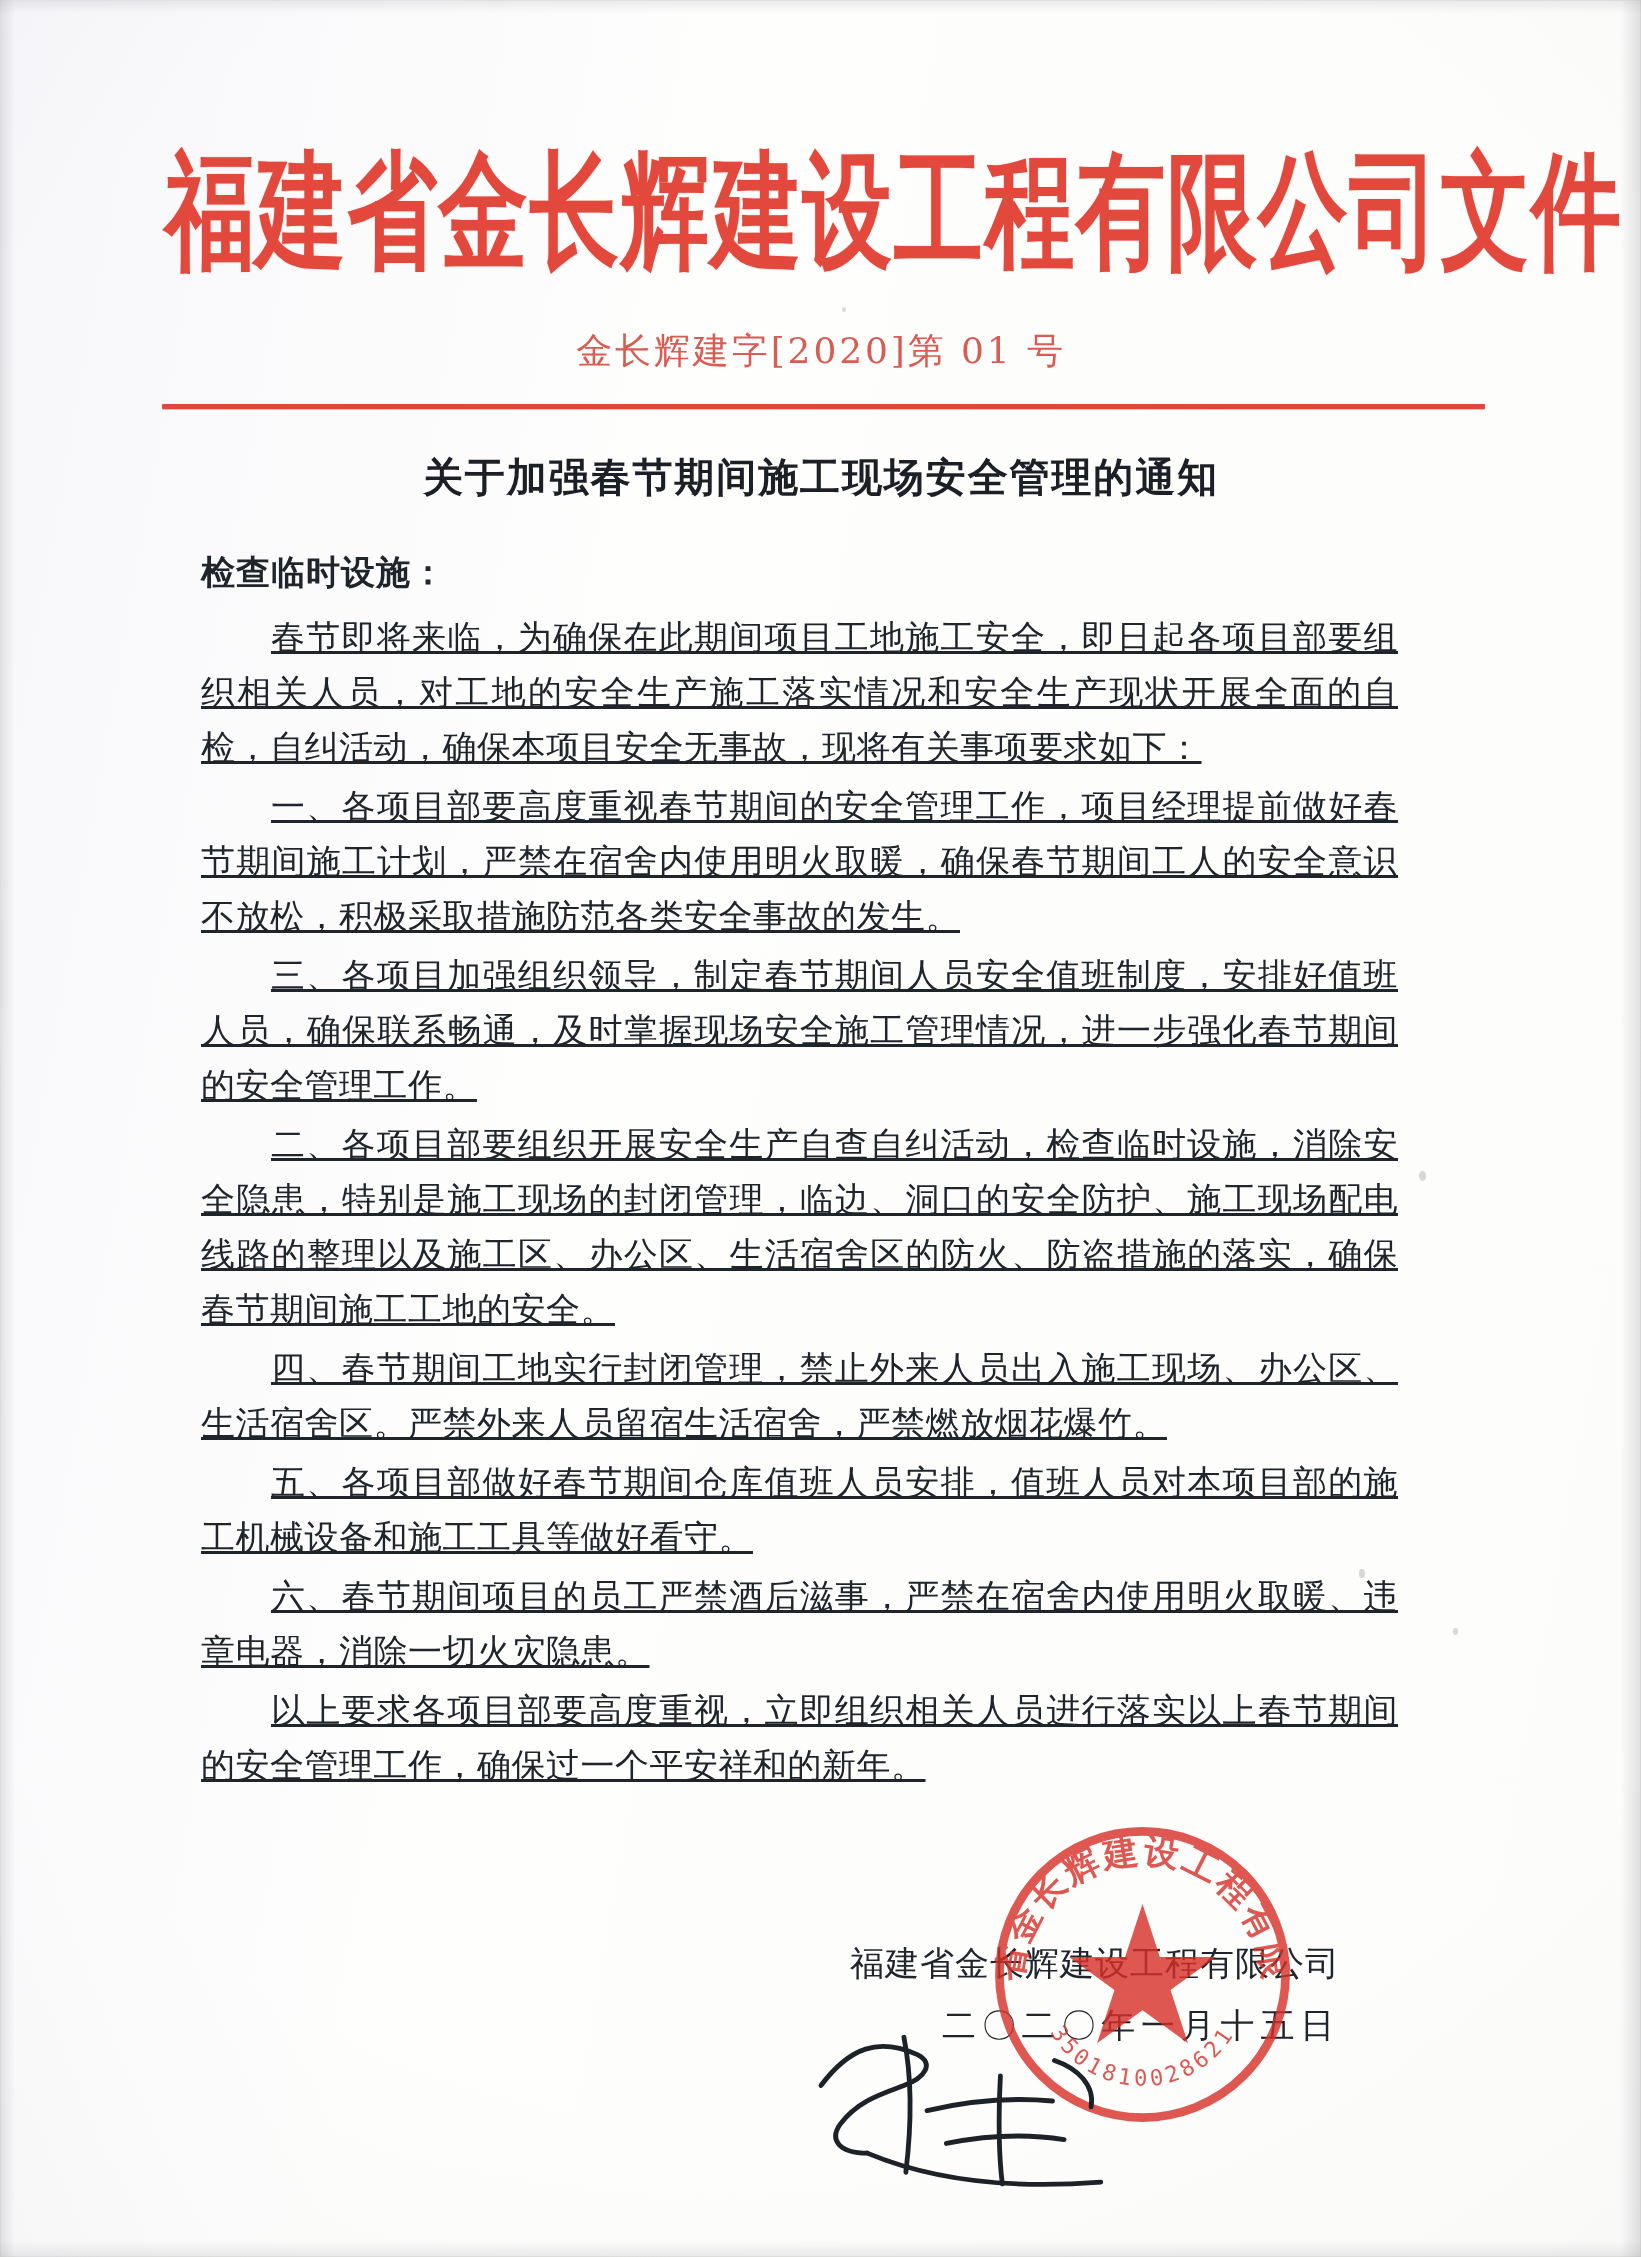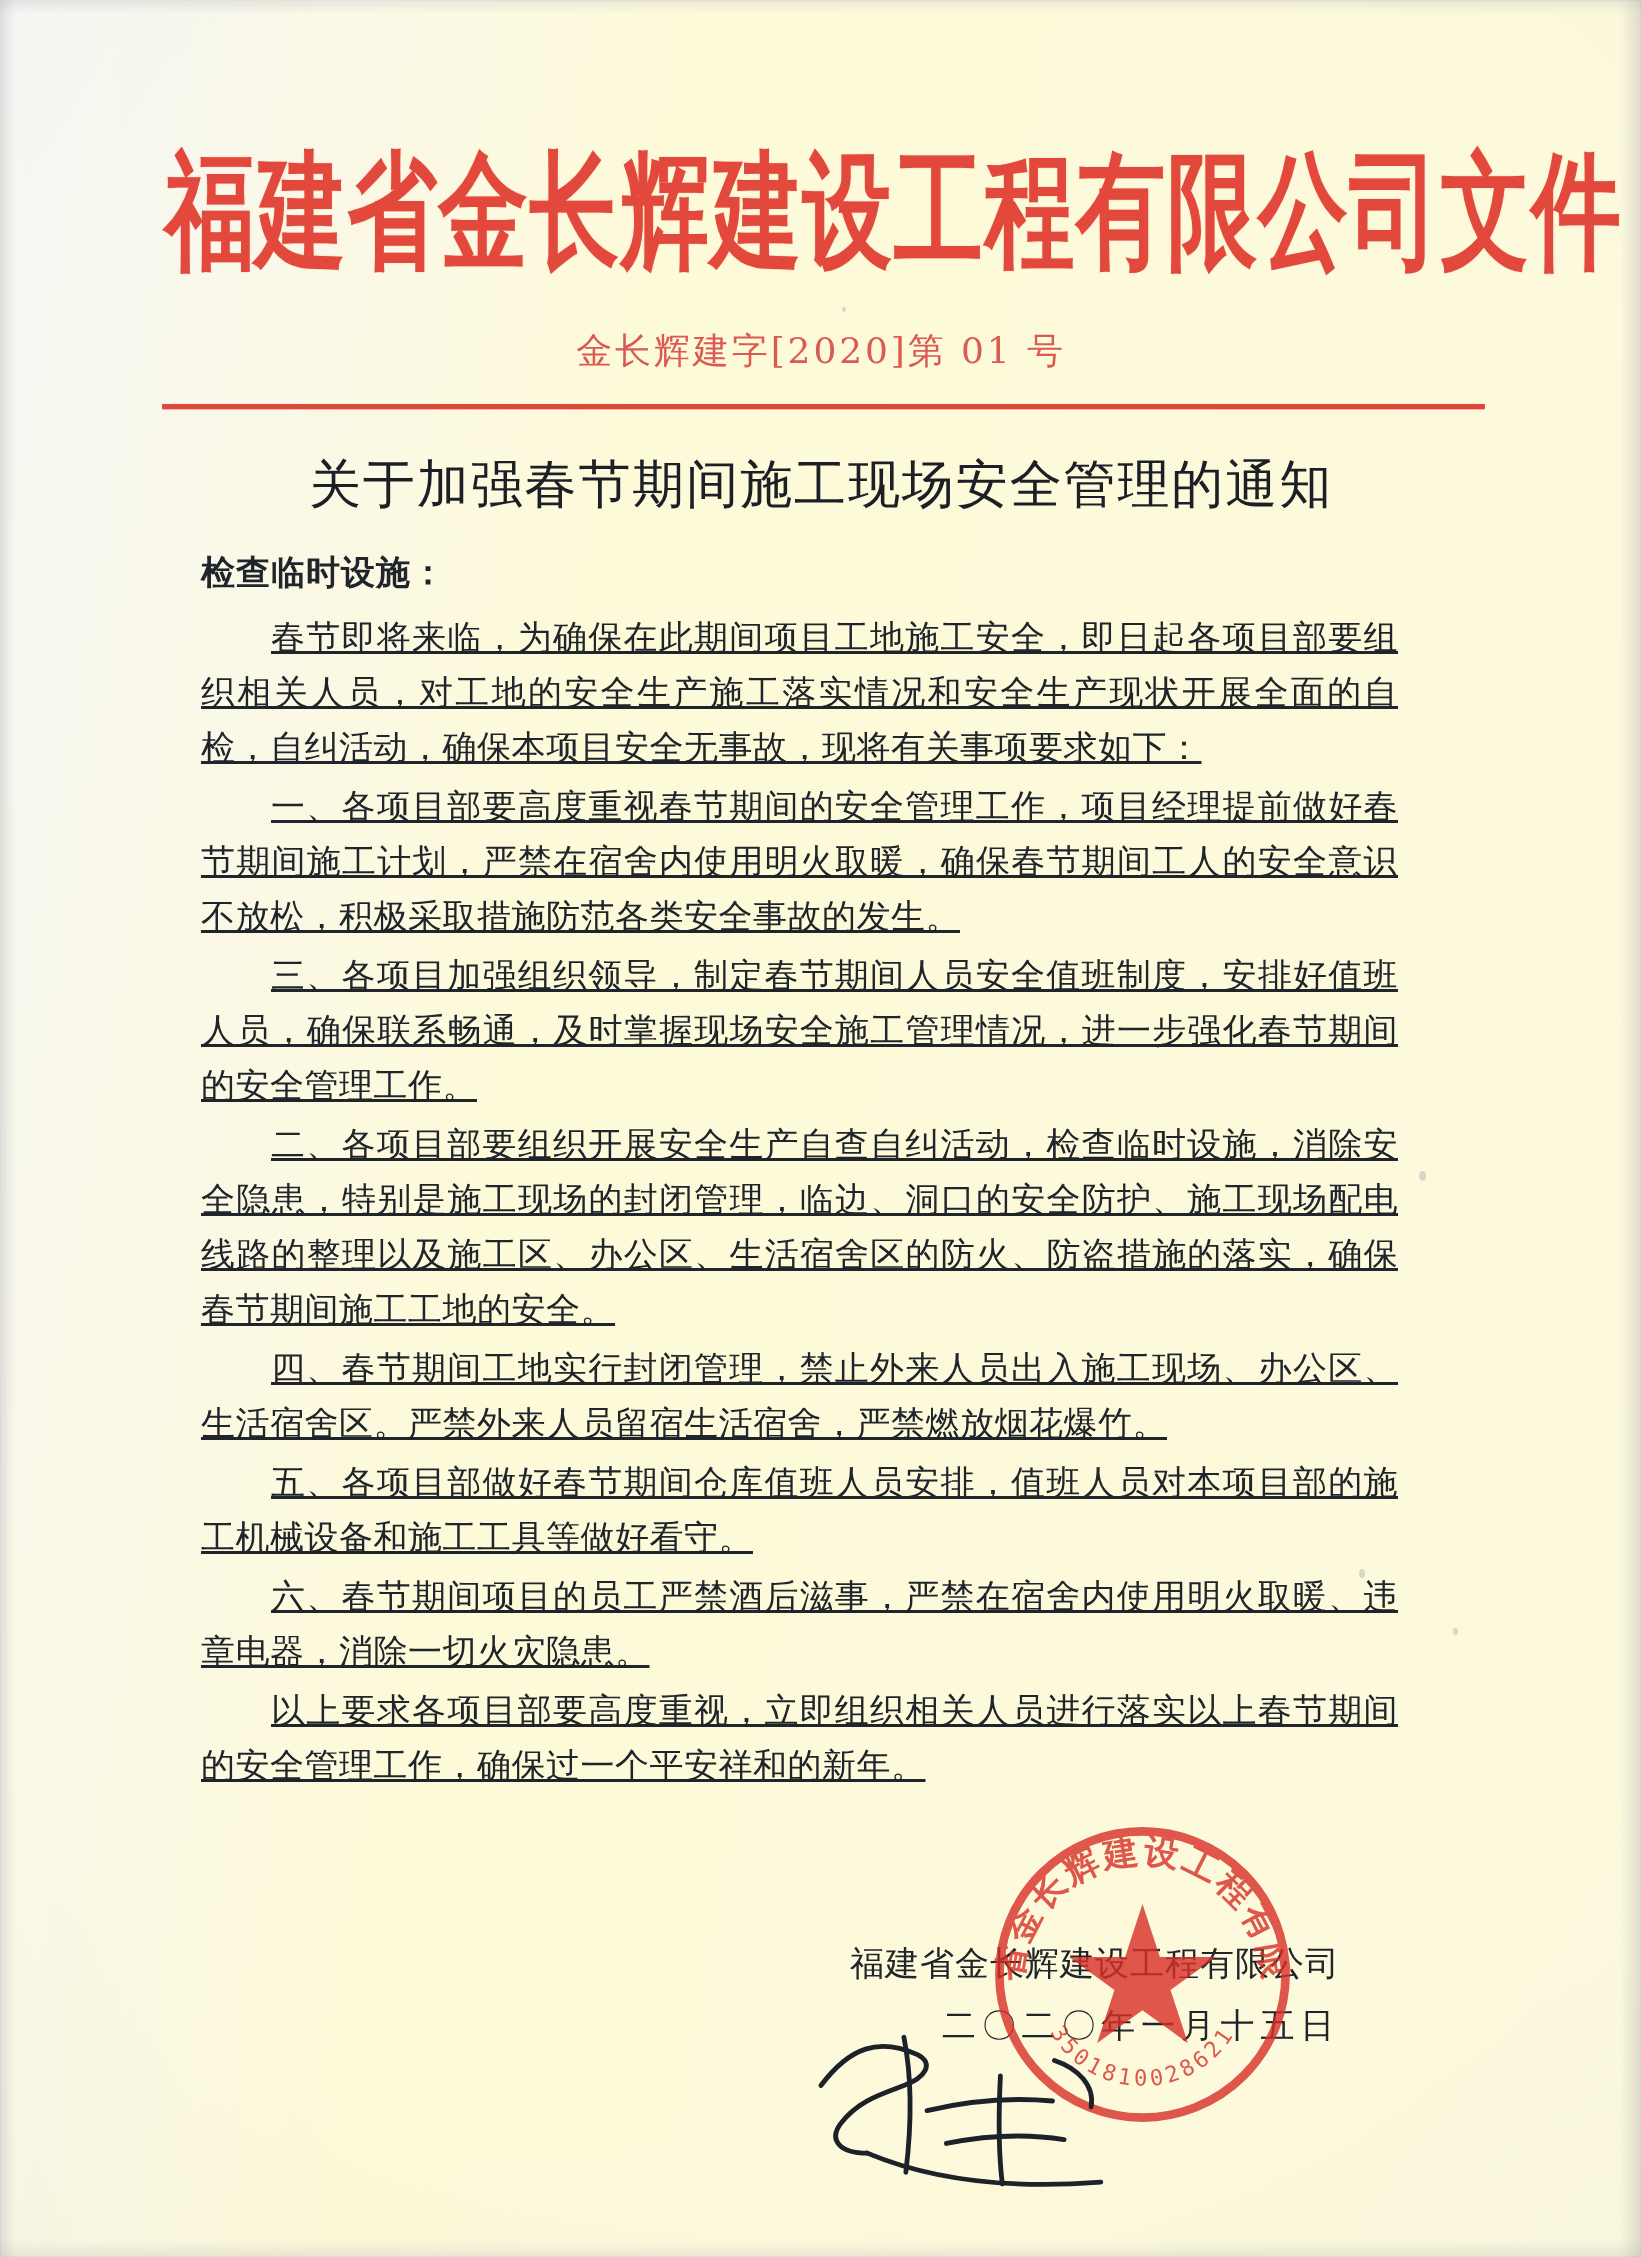--- a/index.html
+++ b/index.html
@@ -5,21 +5,21 @@
   html, body {
     margin: 0;
     padding: 0;
     background: #d8d8d8;
   }
   .page {
     position: relative;
     width: 1641px;
     height: 2257px;
     margin: 0 auto;
-    background: #fef9c3;
+    background: #ffffff;
     overflow: hidden;
     font-family: "DejaVu Serif", "Liberation Serif", serif;
     box-shadow: 0 0 0 1px #e2e2dd inset;
   }
   
   .paper-tex {
     position: absolute;
     inset: 0;
     background:
       radial-gradient(ellipse 120% 90% at 50% 45%, rgba(255,255,255,0) 55%, rgba(180,180,185,0.13) 100%),
@@ -75,22 +75,22 @@
     box-shadow: 0 1px 0 rgba(224,70,58,0.35);
   }
 
   
   .doctitle {
     position: absolute;
     left: 145px;
     top: 450px;
     width: 1352px;
     text-align: center;
-    font-size: 52px;
-    font-weight: 400;
+    font-size: 40px;
+    font-weight: 700;
     color: #1c1f25;
     letter-spacing: 1.9px;
     font-family: "DejaVu Serif", "Liberation Serif", serif;
   }
 
   
   .body-wrap {
     position: absolute;
     left: 201px;
     top: 550px;

